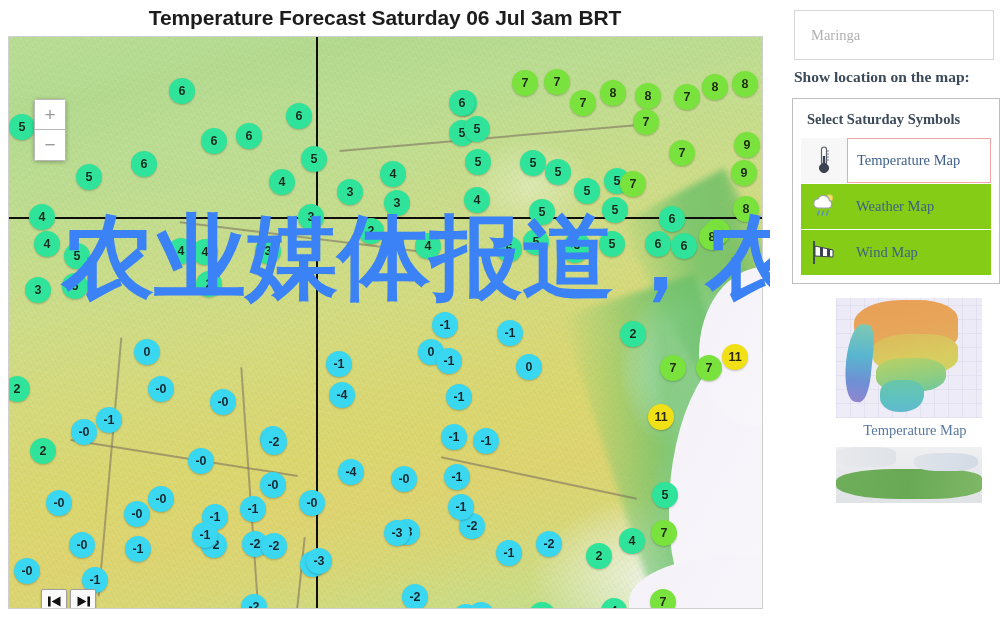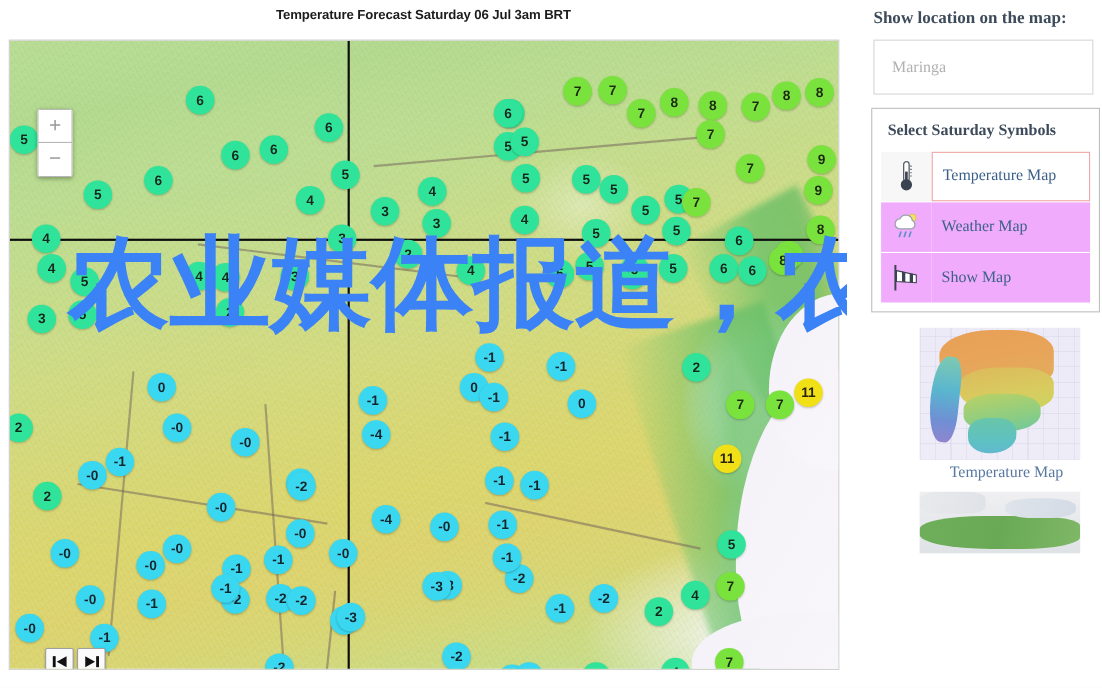--- a/index.html
+++ b/index.html
@@ -22,21 +22,21 @@
     left: 0; top: 0;
     width: 770px; height: 625px;
     background: #ffffff;
     overflow: hidden;
   }
   #map-title {
     position: absolute;
     left: 0; top: 6px;
     width: 770px;
     text-align: center;
-    font-size: 12px;
+    font-size: 21px;
     font-weight: bold;
     color: #1c1c1c;
     letter-spacing: -0.1px;
     z-index: 40;
   }
   #map-frame {
     position: absolute;
     left: 8px; top: 36px;
     width: 755px; height: 573px;
     border: 1px solid #cfcfcf;
@@ -254,21 +254,21 @@
     color: #3f6186;
     background: #f7f7f7;
     cursor: pointer;
   }
   .sym-row.selected .sym-lbl {
     background: #ffffff;
     border: 1px solid #f0a6a6;
     color: #3c5f8a;
   }
   .sym-row.plain .sym-ico,
-  .sym-row.plain .sym-lbl { background: #f0abfc; font-family: Liberation Serif, serif; }
+  .sym-row.plain .sym-lbl { background: #84cc16; font-family: Liberation Serif, serif; }
 
   #thumbs { margin: 14px 0 0 58px; }
   .thumb-item { margin-bottom: 8px; }
   .thumb-img {
     width: 146px; height: 120px;
     border: 0;
     position: relative;
     overflow: hidden;
     background: #eceaf4;
     cursor: pointer;
@@ -465,25 +465,25 @@
       </div>
     </div>
 
     <div id="watermark">
       <div id="wm-l1">农业媒体报道，农</div>
     </div>
   </div>
 
   <div id="sidebar">
 
-    <div id="sb-heading">Show location on the map:</div>
-
     <div id="location-input">
       <input type="text" placeholder="Maringa" style="">
     </div>
+
+    <div id="sb-heading">Show location on the map:</div>
 
     <div id="symbol-box">
       <div id="symbol-title">Select Saturday Symbols</div>
 
       <div class="sym-row selected">
         <div class="sym-ico">
           <svg width="16" height="30" viewBox="0 0 16 30">
             <rect x="5.5" y="2" width="5" height="18" rx="2.5" fill="#fff" stroke="#5a5f6b" stroke-width="1.2"></rect>
             <circle cx="8" cy="23" r="4.6" fill="#3b4250" stroke="#3b4250" stroke-width="1"></circle>
             <rect x="6.8" y="11" width="2.4" height="12" fill="#3b4250"></rect>
@@ -511,21 +511,21 @@
 
       <div class="sym-row plain">
         <div class="sym-ico">
           <svg width="30" height="30" viewBox="0 0 30 30">
             <line x1="5" y1="4" x2="5" y2="27" stroke="#3b4250" stroke-width="1.8"></line>
             <path d="M6 9 L24 13 L24 20 L6 19 Z" fill="#ffffff" stroke="#3b4250" stroke-width="1"></path>
             <path d="M11 9.9 L11 19.2 L14 19.4 L14 10.6 Z" fill="#3b4250"></path>
             <path d="M18 11.4 L18 19.7 L21 19.8 L21 12.1 Z" fill="#3b4250"></path>
           </svg>
         </div>
-        <div class="sym-lbl">Show Map</div>
+        <div class="sym-lbl">Wind Map</div>
       </div>
     </div>
 
     <div id="thumbs">
       <div class="thumb-item">
         <div class="thumb-img">
           <div class="sa-shape" style="left:0;top:0;right:0;bottom:0;background:
                repeating-linear-gradient(90deg, rgba(180,180,210,.18) 0 1px, rgba(255,255,255,0) 1px 14px),
                repeating-linear-gradient(0deg, rgba(180,180,210,.18) 0 1px, rgba(255,255,255,0) 1px 14px),
                linear-gradient(180deg,#eceaf6 0%,#eeecf7 100%);"></div>

